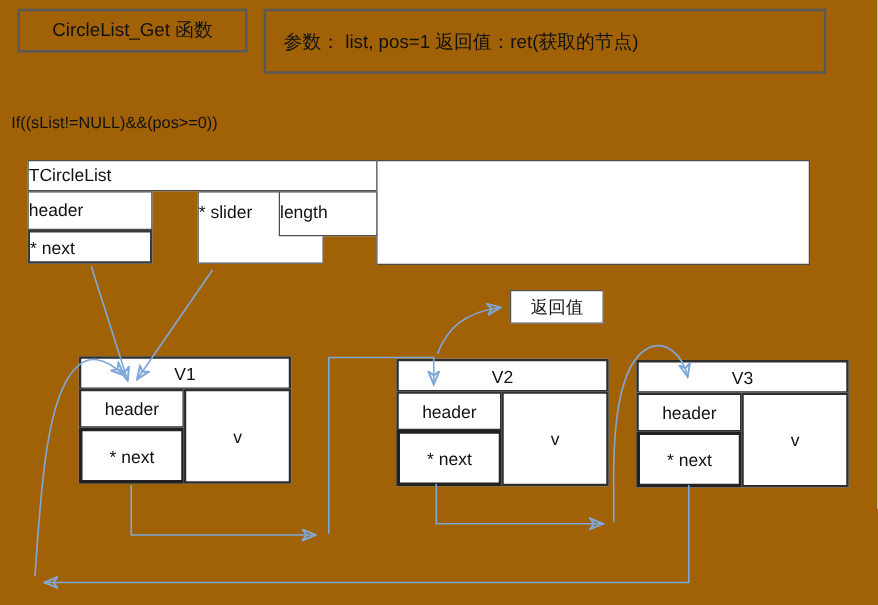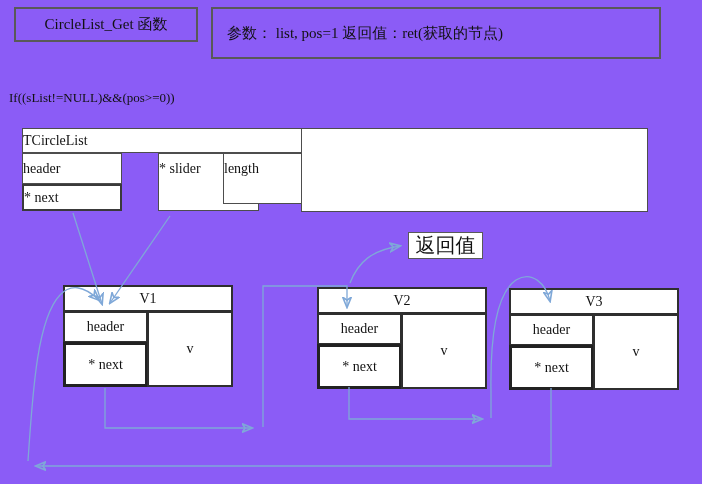--- a/index.html
+++ b/index.html
@@ -1,41 +1,41 @@
 <!DOCTYPE html>
 <html style="--arrow: #7FA8D8; --node-border: #2f2f2f; --table-border: #4d4d4d; --box-border: #595959; --text: #111111;"><head>
 <meta charset="utf-8">
 <style>
   :root{
     --arrow:#7FA8D8; --node-border:#2f2f2f; --table-border:#4d4d4d;
     --box-border:#595959; --text:#111111;
   }
   html,body{margin:0;padding:0;background:#fff;}
   #canvas{
-    position:relative;width:702px;height:484px;background:#8b5cf6;
-    font-family:Liberation Serif, serif;color:var(--text);
+    position:relative;width:702px;height:484px;background:#a16207;
+    font-family:Liberation Sans, sans-serif;color:var(--text);
     overflow:hidden;
   }
   .abs{position:absolute;box-sizing:border-box;}
   
   .titlebox{border:2px solid var(--box-border);font-size:15px;display:flex;align-items:center;}
   #fnbox{left:14px;top:7px;width:184px;height:35px;justify-content:center;}
   #parambox{left:211px;top:7px;width:450px;height:52px;padding-left:14px;}
   #cond{left:9px;top:90px;font-size:13px;}
   
   .tcell{border:1.5px solid var(--table-border);background:#fff;font-size:14px;text-align:left;}
   #tcl-title{left:22px;top:128px;width:280px;height:25px;line-height:23px;}
   #tcl-big{left:301px;top:128px;width:347px;height:84px;border:1.5px solid var(--table-border);background:#fff;}
   #tcl-header{left:22px;top:153px;width:100px;height:31px;line-height:29px;}
   #tcl-next{left:22px;top:184px;width:100px;height:27px;line-height:24px;border-width:2px;border-color:#3a3a3a;}
   #tcl-slider{left:122px;top:153px;width:101px;height:58px;padding-top:7px;margin-left:36px;}
-  #tcl-length{left:223px;top:153px;width:79px;height:51px;padding-top:7px;}
+  #tcl-length{left:223px;top:153px;width:79px;height:36px;padding-top:7px;}
   
   #retbox{left:408px;top:232px;width:75px;height:27px;border:1.5px solid var(--box-border);
-    font-size:20px;text-align:center;line-height:25px;background:#fff;}
+    font-size:14px;text-align:center;line-height:25px;background:#fff;}
   
   .node{width:170px;height:102px;}
   .n-title,.n-header,.n-next,.n-value{position:absolute;box-sizing:border-box;background:#fff;
     border:2px solid var(--node-border);font-size:14px;text-align:center;}
   .n-title{left:0;top:0;width:170px;height:27px;line-height:24px;}
   .n-header{left:0;top:26px;width:85px;height:32px;line-height:28px;}
   .n-next{left:0;top:57px;width:85px;height:45px;line-height:40px;border-width:3px;border-color:#222;}
   .n-value{left:84px;top:26px;width:86px;height:76px;line-height:72px;}
   #node-v1{left:63px;top:285px;}
   #node-v2{left:317px;top:287px;}

